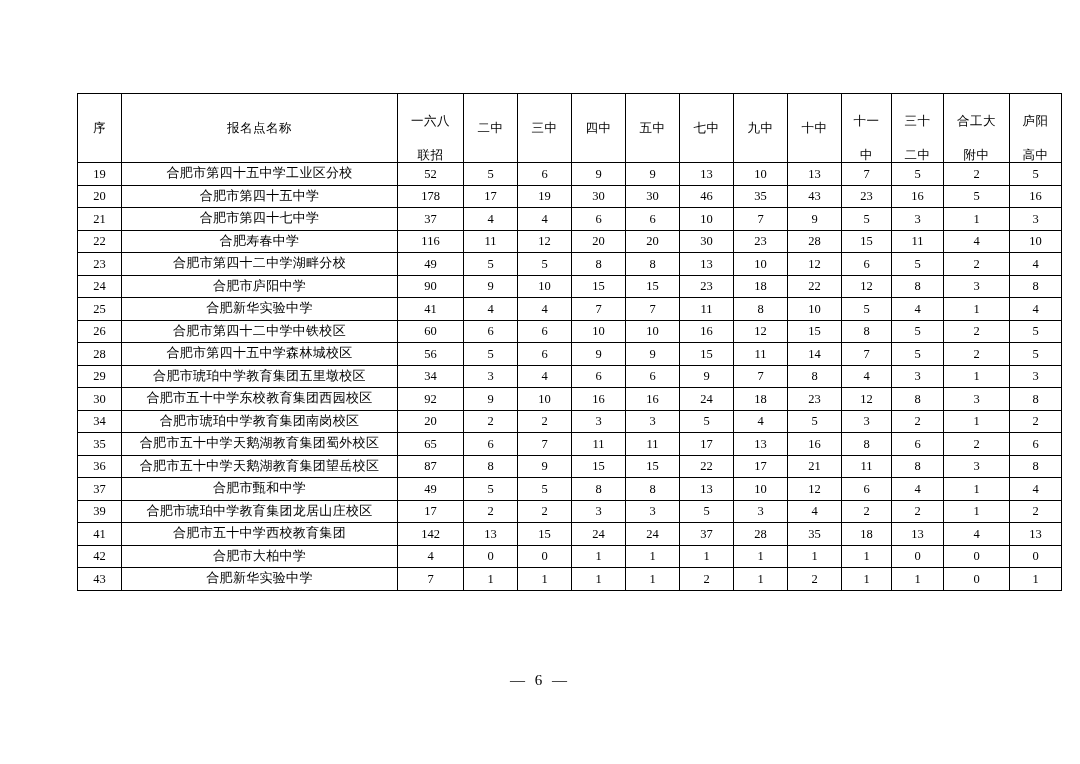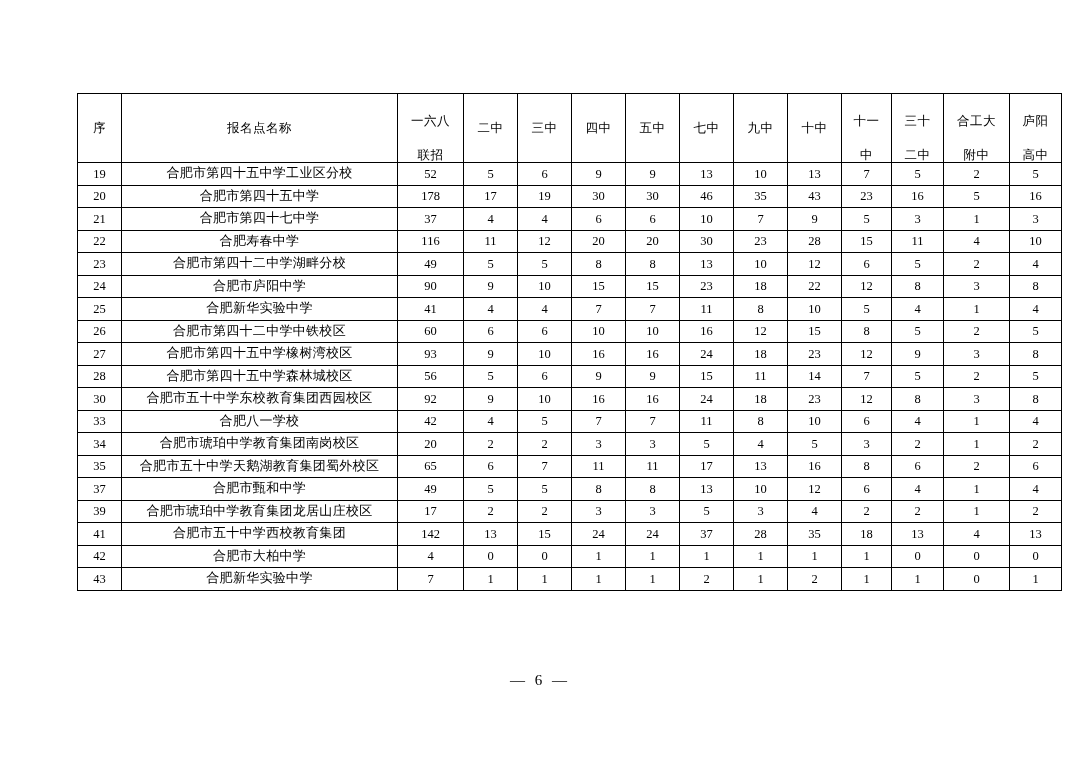--- a/index.html
+++ b/index.html
@@ -264,82 +264,66 @@
             <td class="num-cell">10</td>
             <td class="num-cell">16</td>
             <td class="num-cell">12</td>
             <td class="num-cell">15</td>
             <td class="num-cell">8</td>
             <td class="num-cell">5</td>
             <td class="num-cell">2</td>
             <td class="num-cell">5</td>
           </tr>
           <tr>
-            <td class="idx-cell">27</td>
-            <td class="name-cell">合肥市第四十五中学橡树湾校区</td>
-            <td class="num-cell">93</td>
+            <td class="idx-cell">28</td>
+            <td class="name-cell">合肥市第四十五中学森林城校区</td>
+            <td class="num-cell">56</td>
+            <td class="num-cell">5</td>
+            <td class="num-cell">6</td>
+            <td class="num-cell">9</td>
+            <td class="num-cell">9</td>
+            <td class="num-cell">15</td>
+            <td class="num-cell">11</td>
+            <td class="num-cell">14</td>
+            <td class="num-cell">7</td>
+            <td class="num-cell">5</td>
+            <td class="num-cell">2</td>
+            <td class="num-cell">5</td>
+          </tr>
+          <tr>
+            <td class="idx-cell">29</td>
+            <td class="name-cell">合肥市琥珀中学教育集团五里墩校区</td>
+            <td class="num-cell">34</td>
+            <td class="num-cell">3</td>
+            <td class="num-cell">4</td>
+            <td class="num-cell">6</td>
+            <td class="num-cell">6</td>
+            <td class="num-cell">9</td>
+            <td class="num-cell">7</td>
+            <td class="num-cell">8</td>
+            <td class="num-cell">4</td>
+            <td class="num-cell">3</td>
+            <td class="num-cell">1</td>
+            <td class="num-cell">3</td>
+          </tr>
+          <tr>
+            <td class="idx-cell">30</td>
+            <td class="name-cell">合肥市五十中学东校教育集团西园校区</td>
+            <td class="num-cell">92</td>
             <td class="num-cell">9</td>
             <td class="num-cell">10</td>
             <td class="num-cell">16</td>
             <td class="num-cell">16</td>
             <td class="num-cell">24</td>
             <td class="num-cell">18</td>
             <td class="num-cell">23</td>
             <td class="num-cell">12</td>
-            <td class="num-cell">9</td>
-            <td class="num-cell">3</td>
-            <td class="num-cell">8</td>
-          </tr>
-          <tr>
-            <td class="idx-cell">28</td>
-            <td class="name-cell">合肥市第四十五中学森林城校区</td>
-            <td class="num-cell">56</td>
-            <td class="num-cell">5</td>
-            <td class="num-cell">6</td>
-            <td class="num-cell">9</td>
-            <td class="num-cell">9</td>
-            <td class="num-cell">15</td>
-            <td class="num-cell">11</td>
-            <td class="num-cell">14</td>
-            <td class="num-cell">7</td>
-            <td class="num-cell">5</td>
-            <td class="num-cell">2</td>
-            <td class="num-cell">5</td>
-          </tr>
-          <tr>
-            <td class="idx-cell">30</td>
-            <td class="name-cell">合肥市五十中学东校教育集团西园校区</td>
-            <td class="num-cell">92</td>
-            <td class="num-cell">9</td>
-            <td class="num-cell">10</td>
-            <td class="num-cell">16</td>
-            <td class="num-cell">16</td>
-            <td class="num-cell">24</td>
-            <td class="num-cell">18</td>
-            <td class="num-cell">23</td>
-            <td class="num-cell">12</td>
-            <td class="num-cell">8</td>
-            <td class="num-cell">3</td>
-            <td class="num-cell">8</td>
-          </tr>
-          <tr>
-            <td class="idx-cell">33</td>
-            <td class="name-cell">合肥八一学校</td>
-            <td class="num-cell">42</td>
-            <td class="num-cell">4</td>
-            <td class="num-cell">5</td>
-            <td class="num-cell">7</td>
-            <td class="num-cell">7</td>
-            <td class="num-cell">11</td>
-            <td class="num-cell">8</td>
-            <td class="num-cell">10</td>
-            <td class="num-cell">6</td>
-            <td class="num-cell">4</td>
-            <td class="num-cell">1</td>
-            <td class="num-cell">4</td>
+            <td class="num-cell">8</td>
+            <td class="num-cell">3</td>
+            <td class="num-cell">8</td>
           </tr>
           <tr>
             <td class="idx-cell">34</td>
             <td class="name-cell">合肥市琥珀中学教育集团南岗校区</td>
             <td class="num-cell">20</td>
             <td class="num-cell">2</td>
             <td class="num-cell">2</td>
             <td class="num-cell">3</td>
             <td class="num-cell">3</td>
             <td class="num-cell">5</td>
@@ -358,20 +342,36 @@
             <td class="num-cell">7</td>
             <td class="num-cell">11</td>
             <td class="num-cell">11</td>
             <td class="num-cell">17</td>
             <td class="num-cell">13</td>
             <td class="num-cell">16</td>
             <td class="num-cell">8</td>
             <td class="num-cell">6</td>
             <td class="num-cell">2</td>
             <td class="num-cell">6</td>
+          </tr>
+          <tr>
+            <td class="idx-cell">36</td>
+            <td class="name-cell">合肥市五十中学天鹅湖教育集团望岳校区</td>
+            <td class="num-cell">87</td>
+            <td class="num-cell">8</td>
+            <td class="num-cell">9</td>
+            <td class="num-cell">15</td>
+            <td class="num-cell">15</td>
+            <td class="num-cell">22</td>
+            <td class="num-cell">17</td>
+            <td class="num-cell">21</td>
+            <td class="num-cell">11</td>
+            <td class="num-cell">8</td>
+            <td class="num-cell">3</td>
+            <td class="num-cell">8</td>
           </tr>
           <tr>
             <td class="idx-cell">37</td>
             <td class="name-cell">合肥市甄和中学</td>
             <td class="num-cell">49</td>
             <td class="num-cell">5</td>
             <td class="num-cell">5</td>
             <td class="num-cell">8</td>
             <td class="num-cell">8</td>
             <td class="num-cell">13</td>

